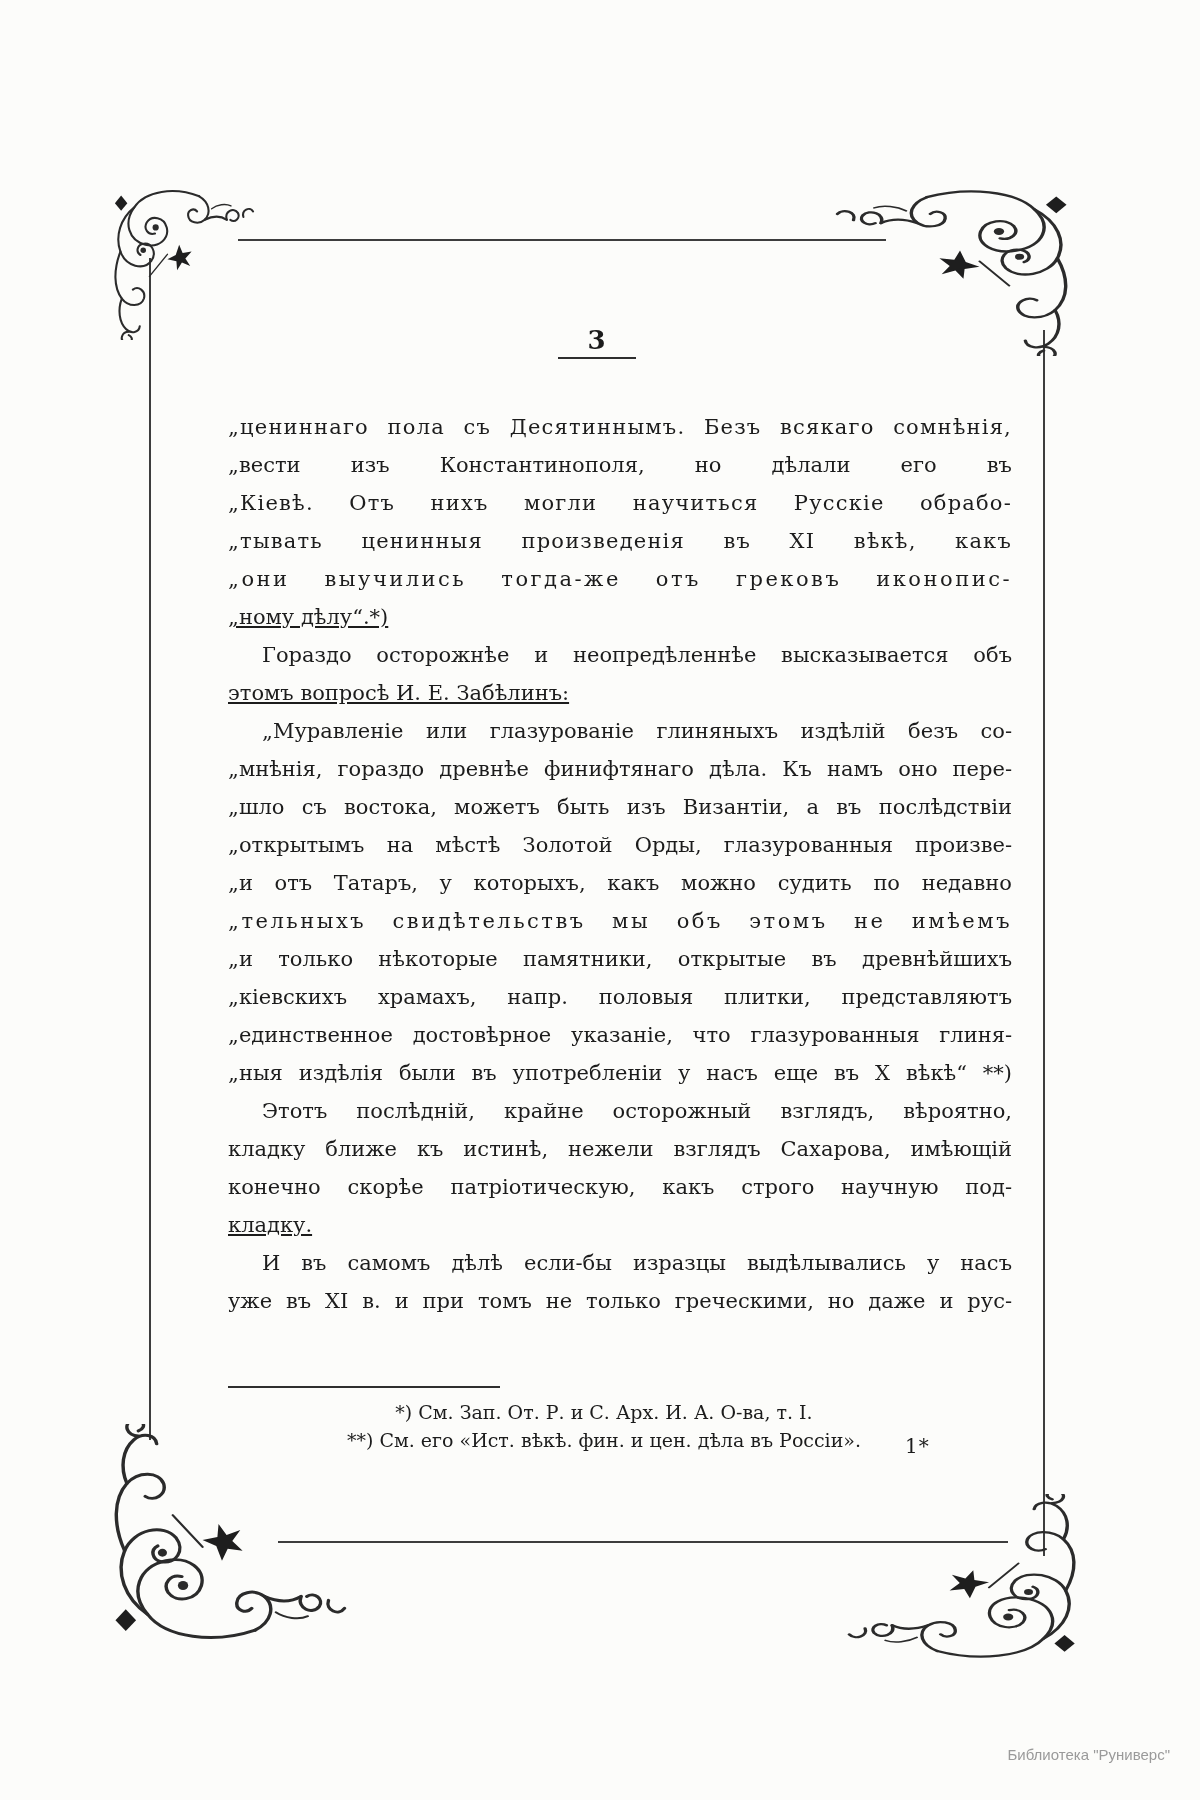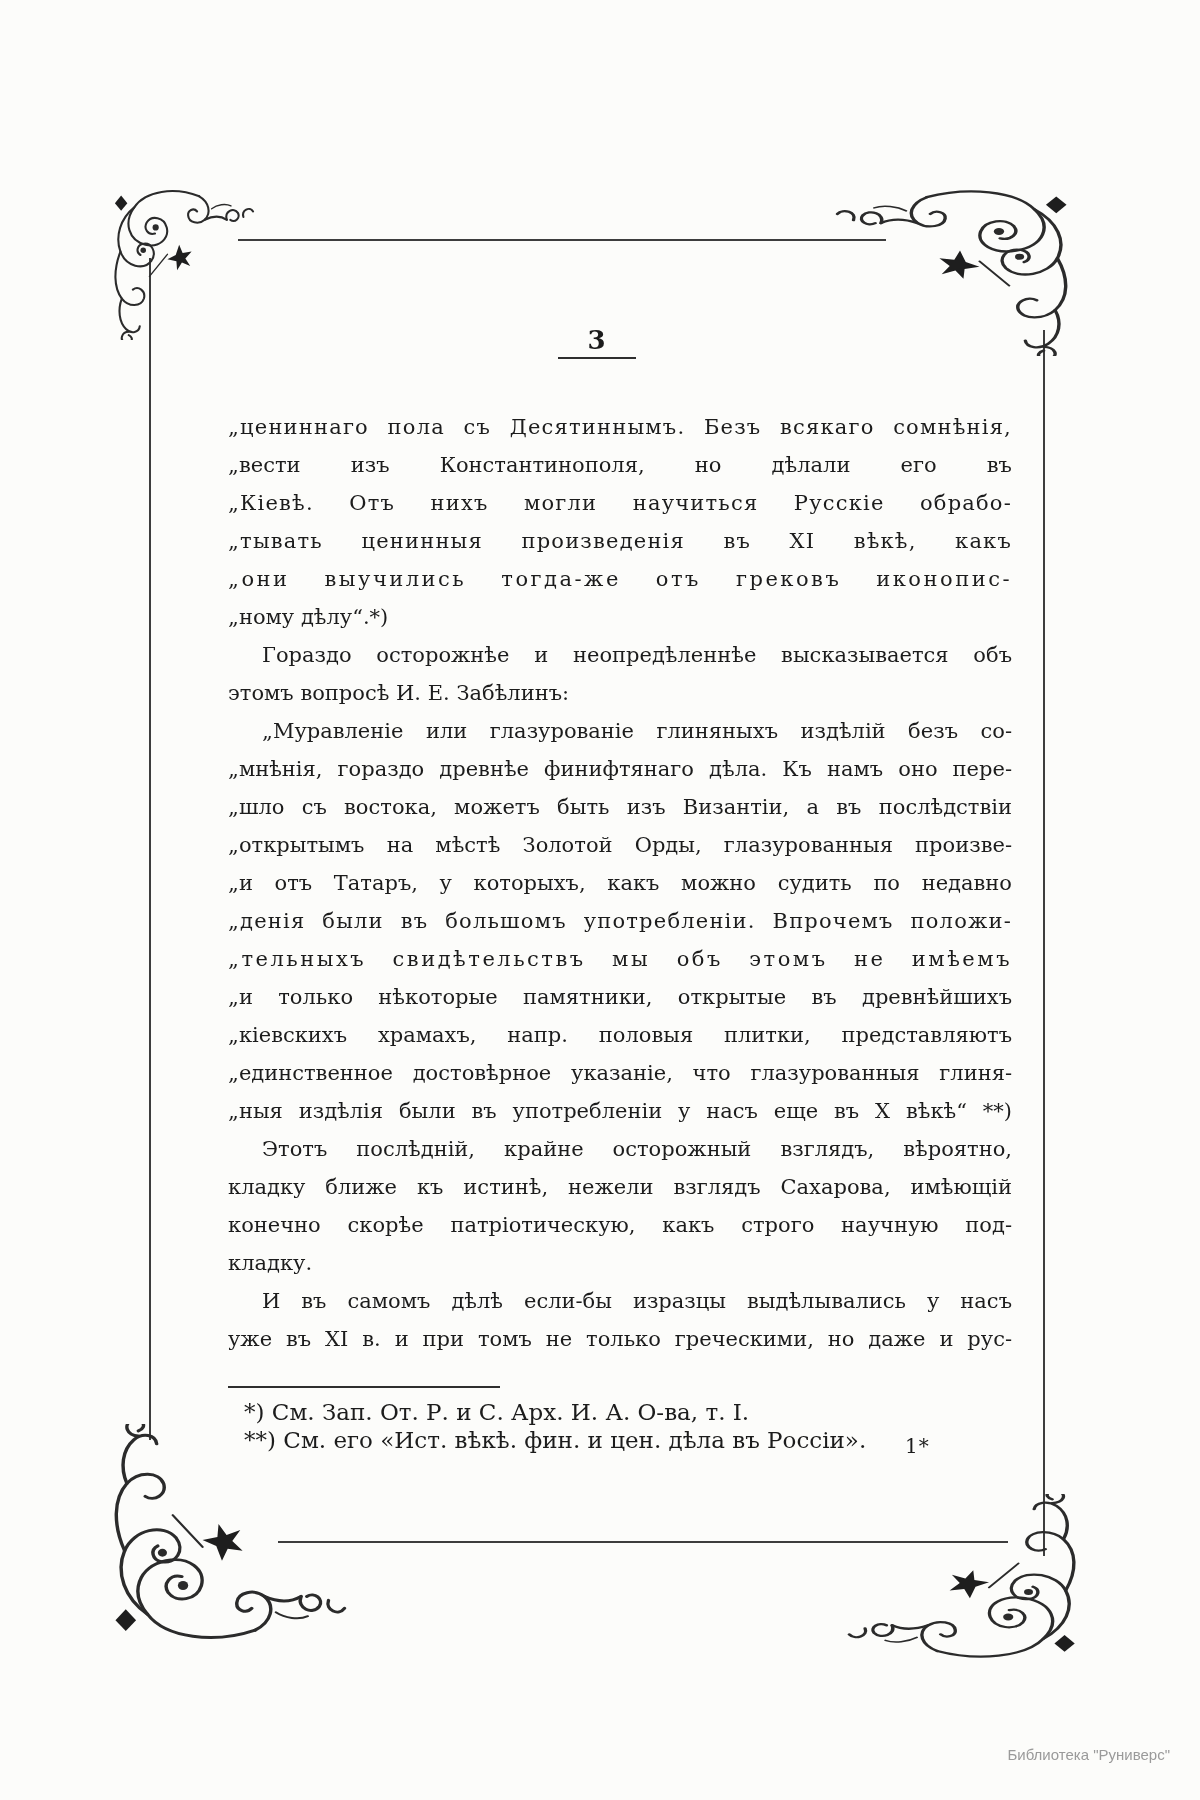--- a/index.html
+++ b/index.html
@@ -30,28 +30,28 @@
   }
   
   .text-block{
     position:absolute;left:228px;top:408px;width:784px;
     font-size:21px;line-height:38px;
   }
   .ln{
     text-align:justify;text-align-last:justify;
     white-space:normal;height:38px;overflow:visible;
   }
-  .ln.end{text-align:left;text-align-last:left;}
+  .ln.end{text-align:left;text-align-last:left;text-decoration:underline;}
   .ln.ind{padding-left:34px;}
   .ln.sp1{letter-spacing:1.2px;}
   .ln.sp2{letter-spacing:2.5px;}
   
   .footnotes{
     position:absolute;left:244px;top:1398px;width:720px;
-    font-size:23px;line-height:28px;text-align:left;
+    font-size:19px;line-height:28px;text-align:center;
   }
   
   .sig{
     position:absolute;left:905px;top:1434px;font-size:20px;letter-spacing:1px;
   }
   
   .watermark{
     position:absolute;left:960px;top:1746px;width:210px;text-align:right;
     font-family:"Liberation Sans", sans-serif;font-size:15px;color:#9a9a9a;
   }
@@ -111,21 +111,20 @@
   <div class="ln end">„ному дѣлу“.*)</div>
 
   <div class="ln ind">Гораздо осторожнѣе и неопредѣленнѣе высказывается объ</div>
   <div class="ln end">этомъ вопросѣ И. Е. Забѣлинъ:</div>
 
   <div class="ln ind">„Муравленіе или глазурованіе глиняныхъ издѣлій безъ со-</div>
   <div class="ln">„мнѣнія, гораздо древнѣе финифтянаго дѣла. Къ намъ оно пере-</div>
   <div class="ln">„шло съ востока, можетъ быть изъ Византіи, а въ послѣдствіи</div>
   <div class="ln">„открытымъ на мѣстѣ Золотой Орды, глазурованныя произве-</div>
   <div class="ln">„и отъ Татаръ, у которыхъ, какъ можно судить по недавно</div>
-  <div class="ln sp1">„денія были въ большомъ употребленіи. Впрочемъ положи-</div>
   <div class="ln sp2">„тельныхъ свидѣтельствъ мы объ этомъ не имѣемъ</div>
   <div class="ln">„и только нѣкоторые памятники, открытые въ древнѣйшихъ</div>
   <div class="ln">„кіевскихъ храмахъ, напр. половыя плитки, представляютъ</div>
   <div class="ln">„единственное достовѣрное указаніе, что глазурованныя глиня-</div>
   <div class="ln">„ныя издѣлія были въ употребленіи у насъ еще въ X вѣкѣ“ **)</div>
 
   <div class="ln ind">Этотъ послѣдній, крайне осторожный взглядъ, вѣроятно,</div>
   <div class="ln">кладку ближе къ истинѣ, нежели взглядъ Сахарова, имѣющій</div>
   <div class="ln">конечно скорѣе патріотическую, какъ строго научную под-</div>
   <div class="ln end">кладку.</div>

